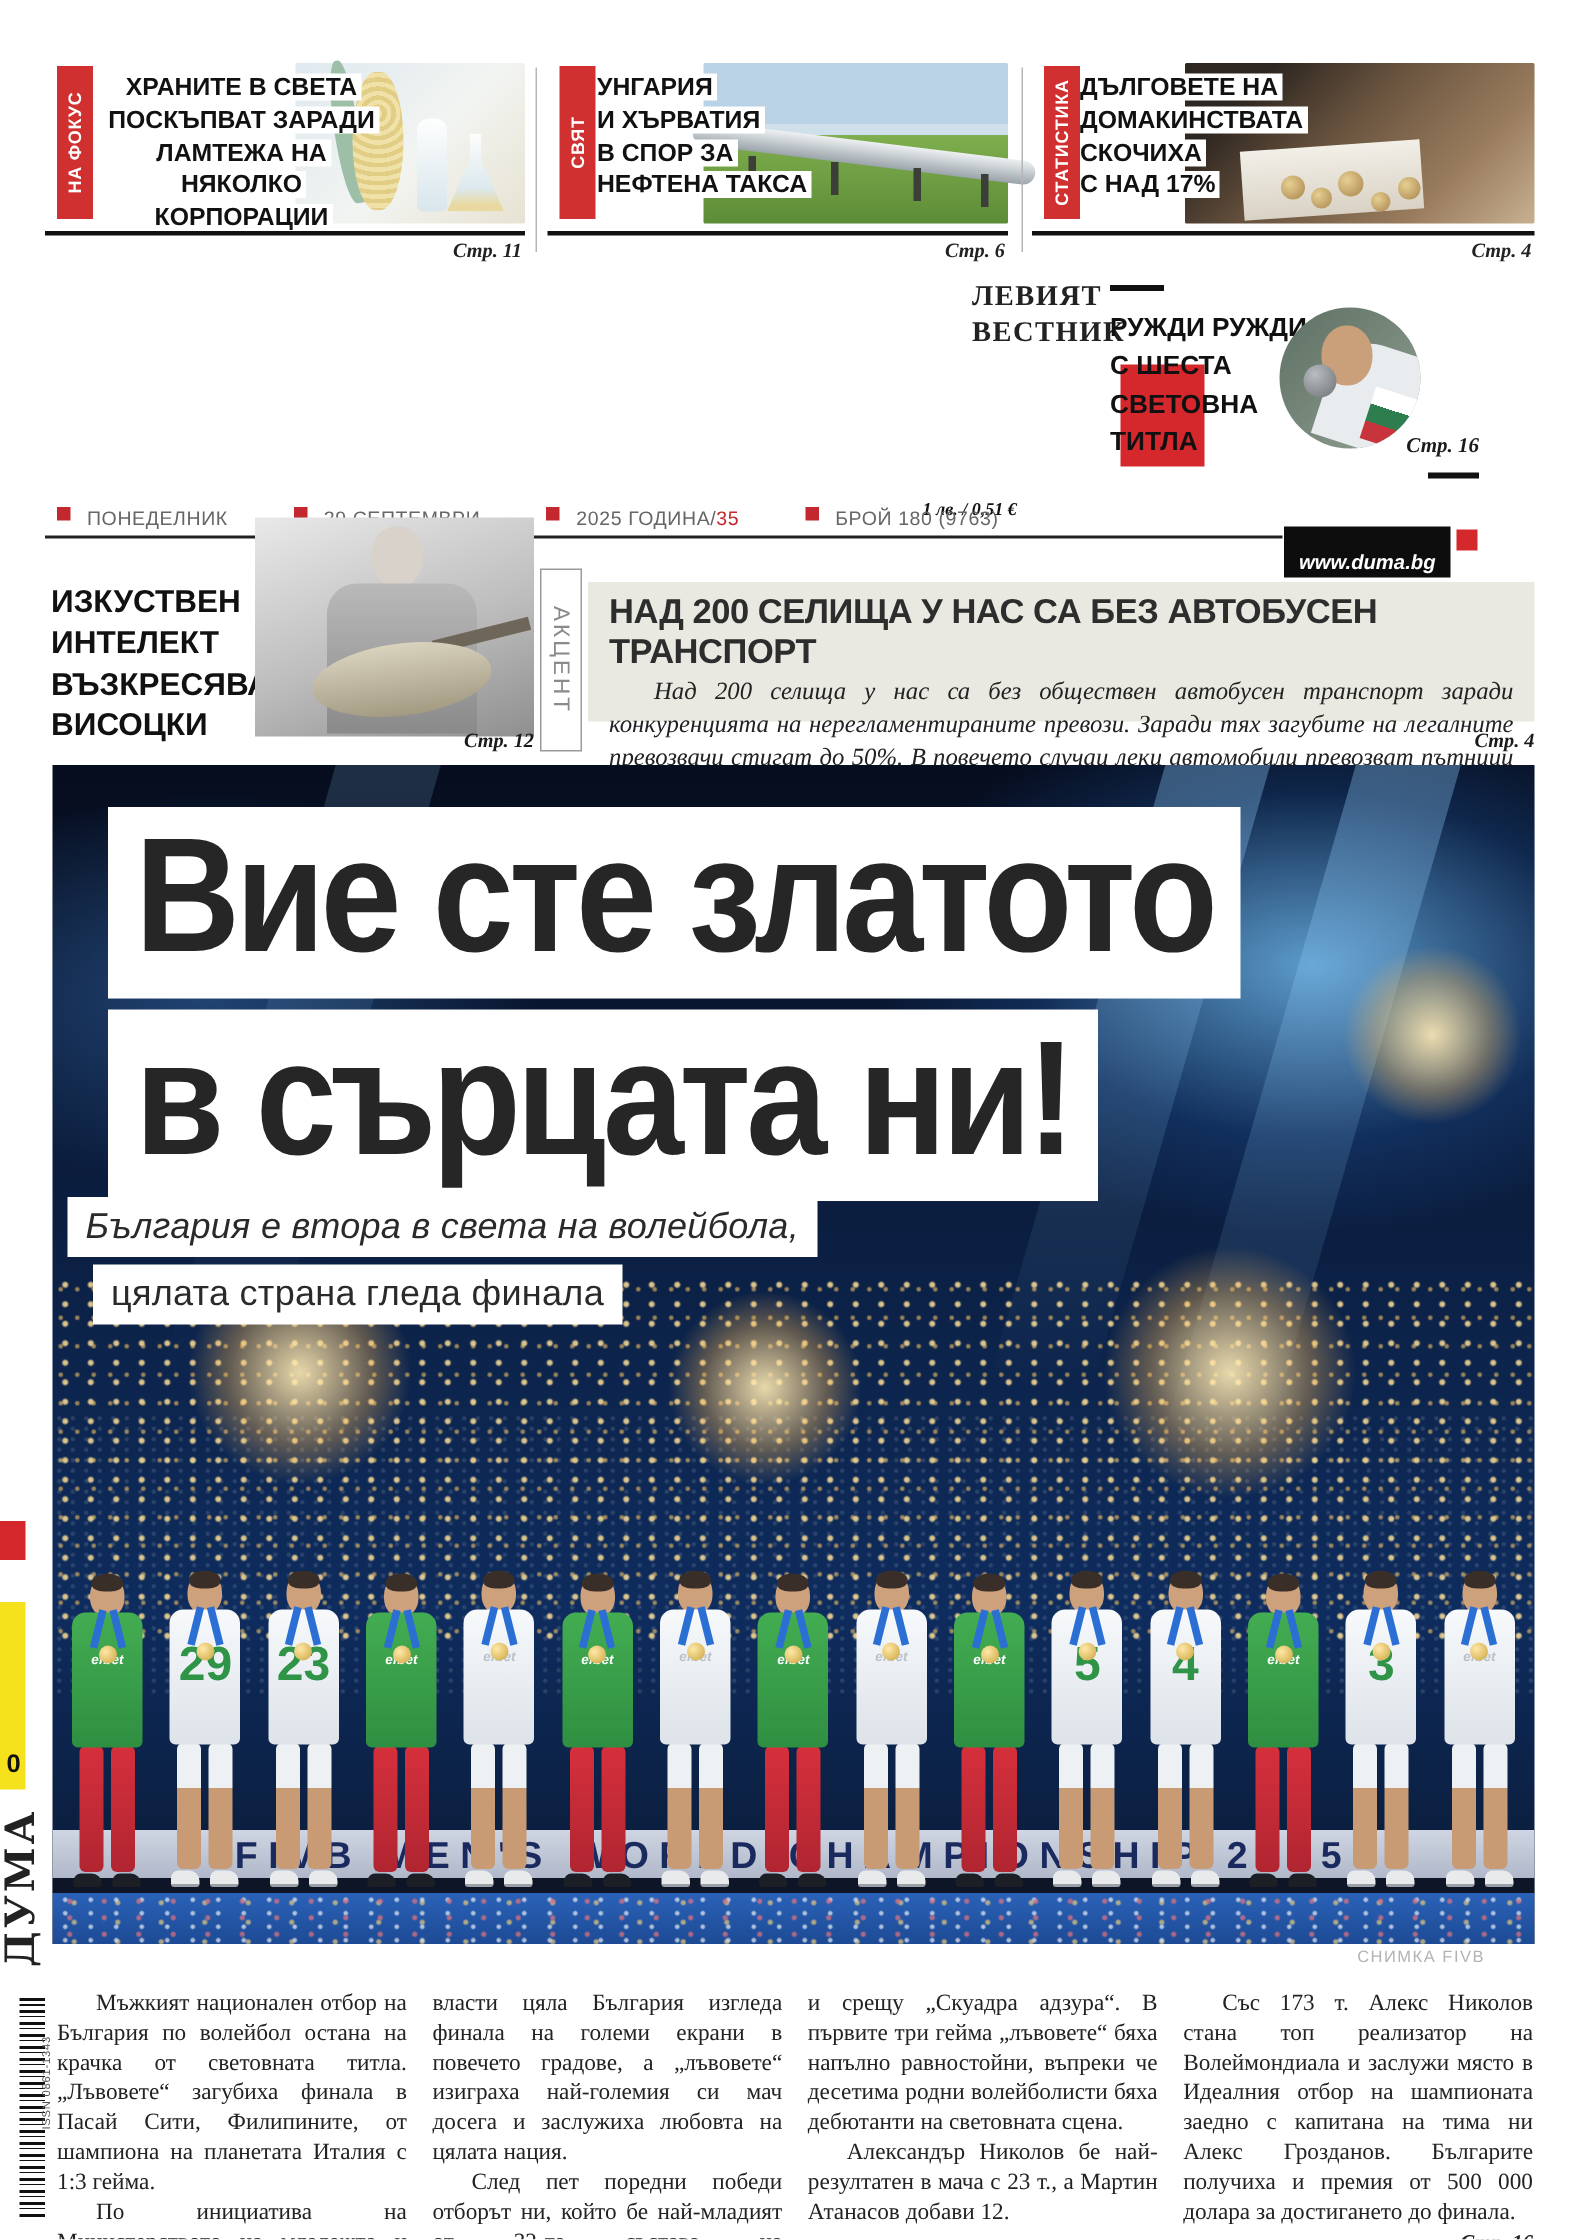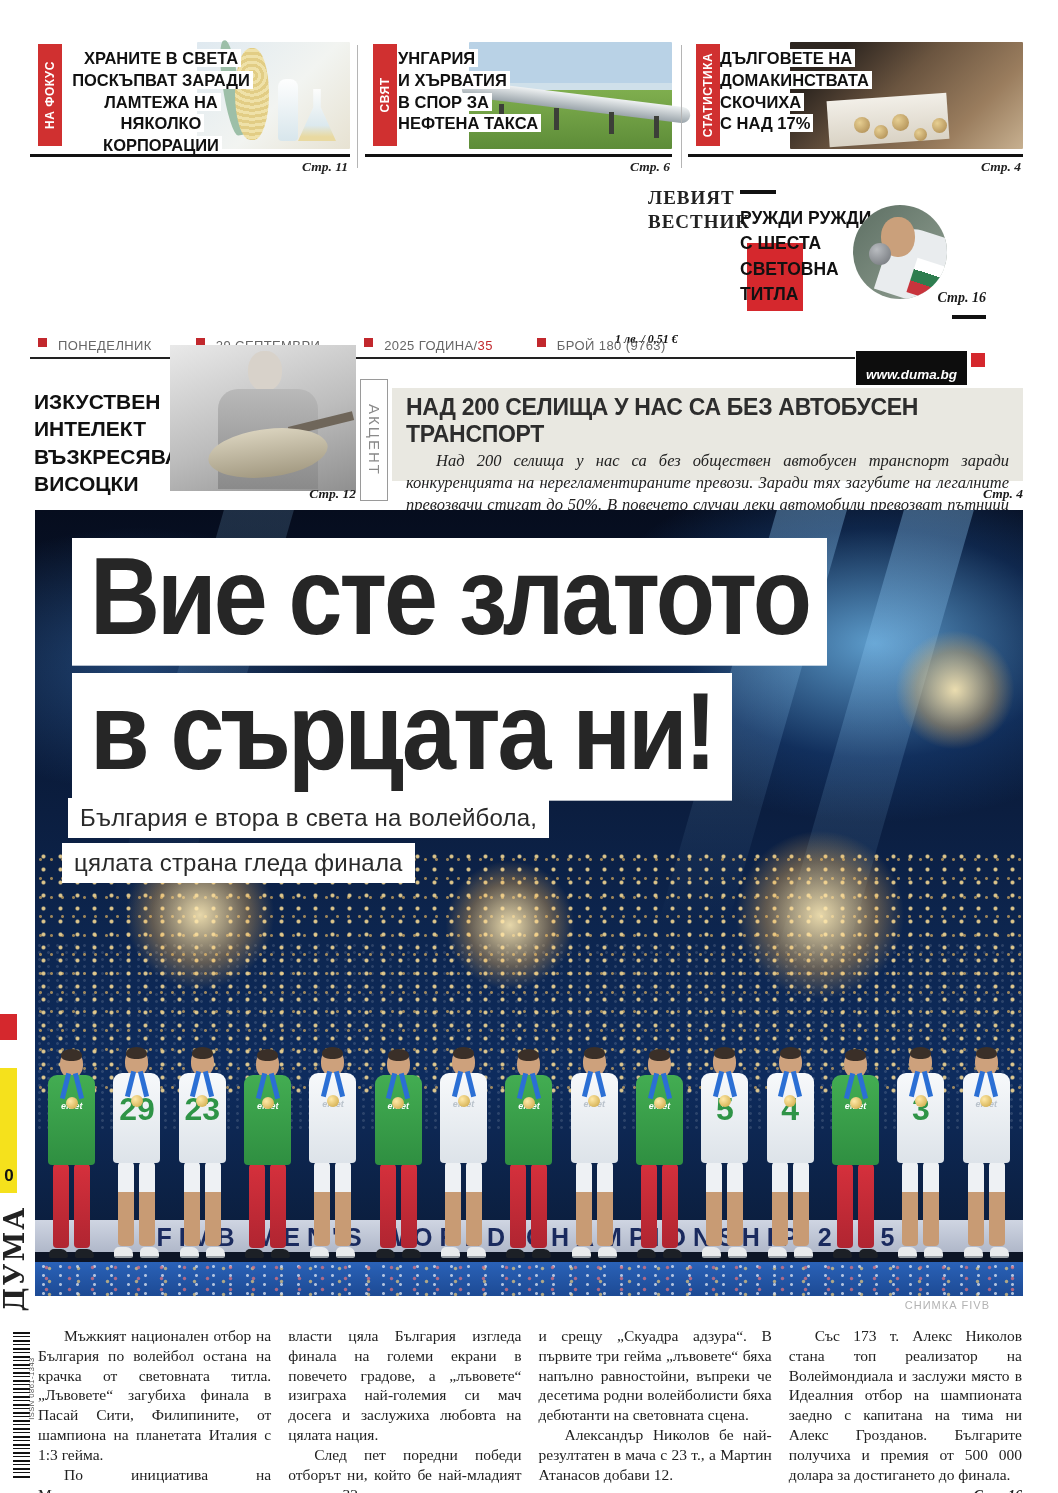--- a/index.html
+++ b/index.html
@@ -108,21 +108,21 @@
   #photo .burst{position:absolute;border-radius:50%;
      background:radial-gradient(circle,rgba(255,235,180,.9),rgba(255,190,90,.35) 45%,transparent 70%);}
   #photo .crowd{position:absolute;left:0;top:55%;width:100%;height:24%;opacity:.5;
      background-image:radial-gradient(circle,rgba(255,255,255,.25) 1px,transparent 1.8px);background-size:9px 7px;}
   .hbox{position:absolute;background:#fff;color:#262626;font-weight:700;letter-spacing:-3px;
         line-height:1.05;padding:2px 18px 10px;transform:scale(1,1.12);transform-origin:top left;}
   #head1{left:37px;top:28px;font-size:97px;}
   #head2{left:37px;top:163px;font-size:97px;}
   .sbox{position:absolute;background:#fff;color:#2a2a2a;font-size:24px;font-weight:400;
         padding:6px 12px;letter-spacing:.2px;}
-  #sub1{left:33px;top:288px;}
+  #sub1{left:10px;top:288px;font-style:italic;}
   #sub2{left:27px;top:333px;}
   #stage-band{position:absolute;left:0;bottom:42px;width:100%;height:34px;background:linear-gradient(180deg,#cfd5e2,#aeb6c8);
       display:flex;align-items:center;justify-content:center;z-index:1;}
   #stage-band span{color:#1a2a5e;font-weight:800;font-size:25px;letter-spacing:7px;white-space:nowrap;}
   #stage-front{position:absolute;left:0;bottom:34px;width:100%;height:10px;background:#0d1526;z-index:1;}
   #floor{position:absolute;left:0;bottom:0;width:100%;height:34px;z-index:1;
      background:linear-gradient(180deg,#2a62b8,#1d4a94);
      }
   #floor .confetti{position:absolute;inset:0;opacity:.8;
      background-image:radial-gradient(circle,rgba(255,120,120,.8) 1.2px,transparent 2.2px),

